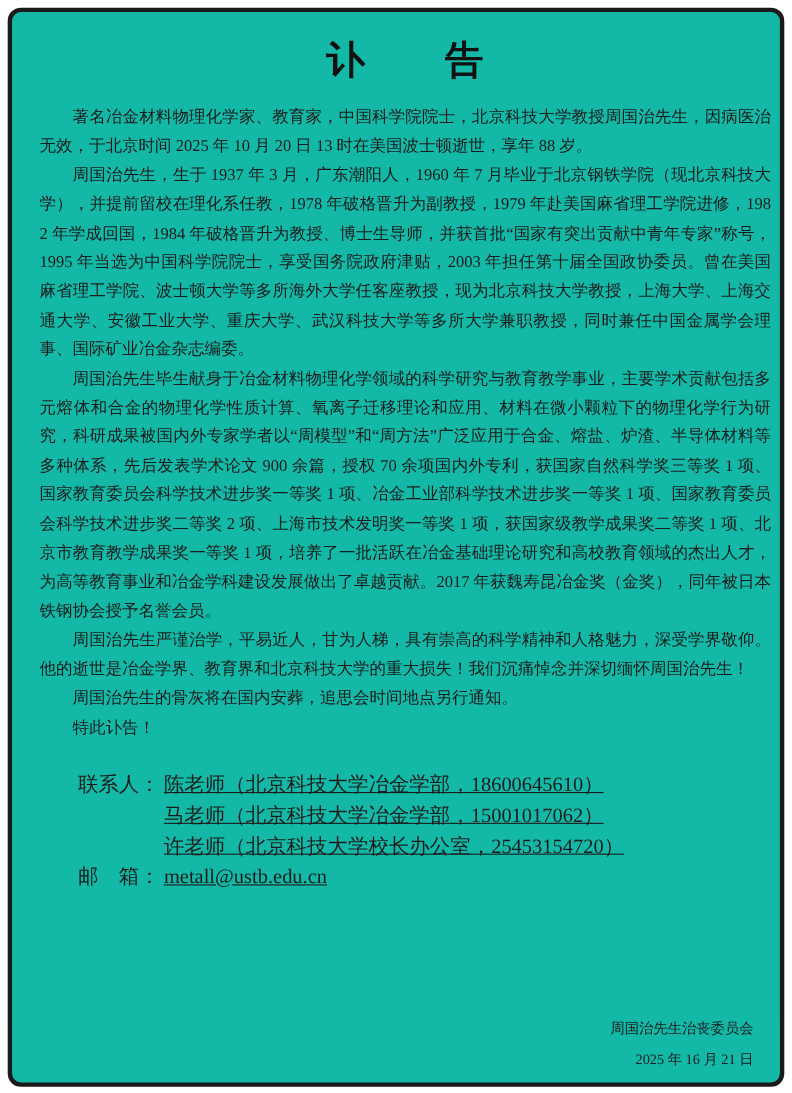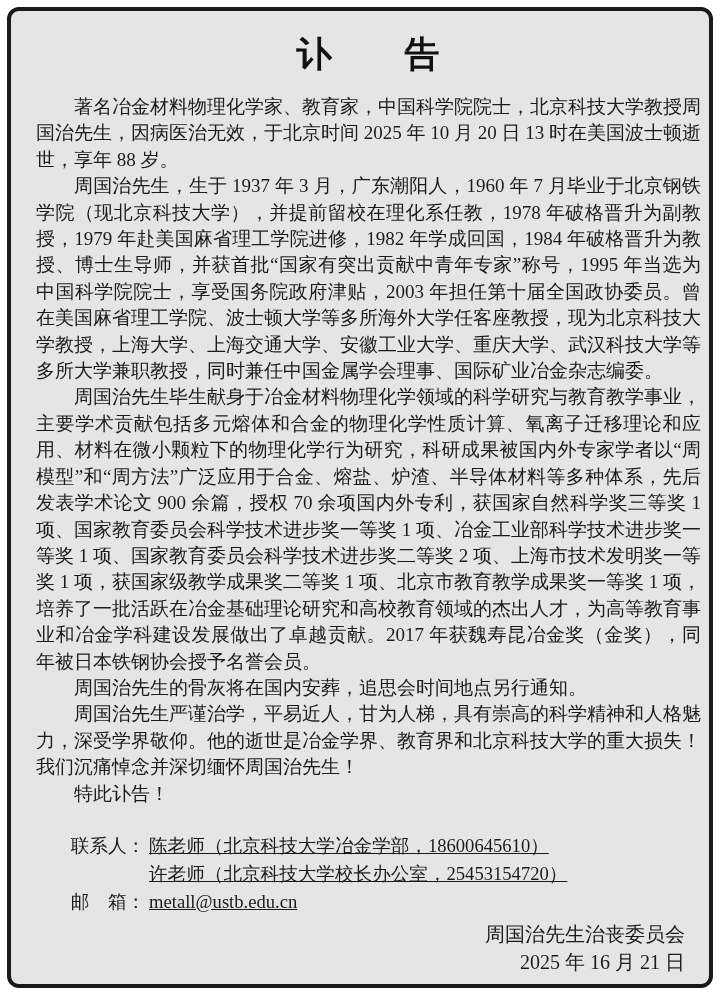--- a/index.html
+++ b/index.html
@@ -10,34 +10,34 @@
     font-family: "Liberation Serif", "DejaVu Serif", serif;
     position: relative;
     overflow: hidden;
   }
   .frame {
     position: absolute;
     left: 7px; top: 7px; right: 7px; bottom: 6px;
     border: 4px solid #1a1a1a;
     border-radius: 12px;
     padding: 20px 8px 0 25px;
-    background: #e5e5e5;
+    background: #14b8a6;
   }
   .title {
     text-align: center;
     font-size: 35px;
     font-weight: bold;
     letter-spacing: 1px;
     white-space: pre;
     margin-top: 0;
     margin-bottom: 16px;
     color: #111111;
   }
   .body-text p {
-    font-size: 19px;
+    font-size: 15px;
     line-height: 26.4px;
     text-align: justify;
     text-indent: 2em;
     word-break: break-all;
     font-family: Liberation Serif, serif;
   }
   .contacts {
     margin-top: 25px;
     padding-left: 31px;
     font-size: 18.6px;
@@ -47,44 +47,48 @@
   .contact-label {
     white-space: pre;
     flex: 0 0 82px;
   }
   .contact-value { white-space: pre; text-decoration: underline; }
   .signature {
     position: absolute;
     right: 24px;
     bottom: 8px;
     text-align: right;
-    font-size: 20px;
+    font-size: 13px;
     line-height: 27.5px;
   }
 </style>
 </head>
 <body>
 
 <div class="frame">
 
   <h1 class="title">讣　　告</h1>
 
   <div class="body-text">
     <p>著名冶金材料物理化学家、教育家，中国科学院院士，北京科技大学教授周国治先生，因病医治无效，于北京时间 2025 年 10 月 20 日 13 时在美国波士顿逝世，享年 88 岁。</p>
     <p>周国治先生，生于 1937 年 3 月，广东潮阳人，1960 年 7 月毕业于北京钢铁学院（现北京科技大学），并提前留校在理化系任教，1978 年破格晋升为副教授，1979 年赴美国麻省理工学院进修，1982 年学成回国，1984 年破格晋升为教授、博士生导师，并获首批“国家有突出贡献中青年专家”称号，1995 年当选为中国科学院院士，享受国务院政府津贴，2003 年担任第十届全国政协委员。曾在美国麻省理工学院、波士顿大学等多所海外大学任客座教授，现为北京科技大学教授，上海大学、上海交通大学、安徽工业大学、重庆大学、武汉科技大学等多所大学兼职教授，同时兼任中国金属学会理事、国际矿业冶金杂志编委。</p>
     <p>周国治先生毕生献身于冶金材料物理化学领域的科学研究与教育教学事业，主要学术贡献包括多元熔体和合金的物理化学性质计算、氧离子迁移理论和应用、材料在微小颗粒下的物理化学行为研究，科研成果被国内外专家学者以“周模型”和“周方法”广泛应用于合金、熔盐、炉渣、半导体材料等多种体系，先后发表学术论文 900 余篇，授权 70 余项国内外专利，获国家自然科学奖三等奖 1 项、国家教育委员会科学技术进步奖一等奖 1 项、冶金工业部科学技术进步奖一等奖 1 项、国家教育委员会科学技术进步奖二等奖 2 项、上海市技术发明奖一等奖 1 项，获国家级教学成果奖二等奖 1 项、北京市教育教学成果奖一等奖 1 项，培养了一批活跃在冶金基础理论研究和高校教育领域的杰出人才，为高等教育事业和冶金学科建设发展做出了卓越贡献。2017 年获魏寿昆冶金奖（金奖），同年被日本铁钢协会授予名誉会员。</p>
+    <p>周国治先生严谨治学，平易近人，甘为人梯，具有崇高的科学精神和人格魅力，深受学界敬仰。他的逝世是冶金学界、教育界和北京科技大学的重大损失！我们沉痛悼念并深切缅怀周国治先生！</p>
     <p>周国治先生的骨灰将在国内安葬，追思会时间地点另行通知。</p>
-    <p>周国治先生严谨治学，平易近人，甘为人梯，具有崇高的科学精神和人格魅力，深受学界敬仰。他的逝世是冶金学界、教育界和北京科技大学的重大损失！我们沉痛悼念并深切缅怀周国治先生！</p>
     <p>特此讣告！</p>
   </div>
 
   <div class="contacts">
     <div class="contact-row">
       <span class="contact-label">联系人：</span>
       <span class="contact-value">陈老师（北京科技大学冶金学部，18600645610）</span>
+    </div>
+    <div class="contact-row">
+      <span class="contact-label"></span>
+      <span class="contact-value">马老师（北京科技大学冶金学部，15001017062）</span>
     </div>
     <div class="contact-row">
       <span class="contact-label"></span>
       <span class="contact-value">许老师（北京科技大学校长办公室，25453154720）</span>
     </div>
     <div class="contact-row">
       <span class="contact-label">邮　箱：</span>
       <span class="contact-value">metall@ustb.edu.cn</span>
     </div>
   </div>

